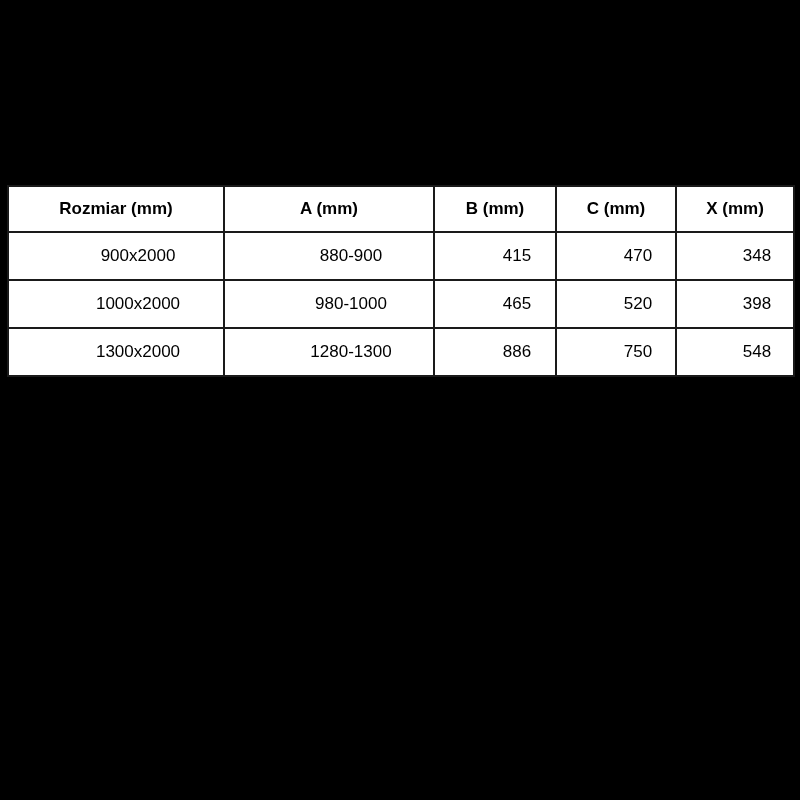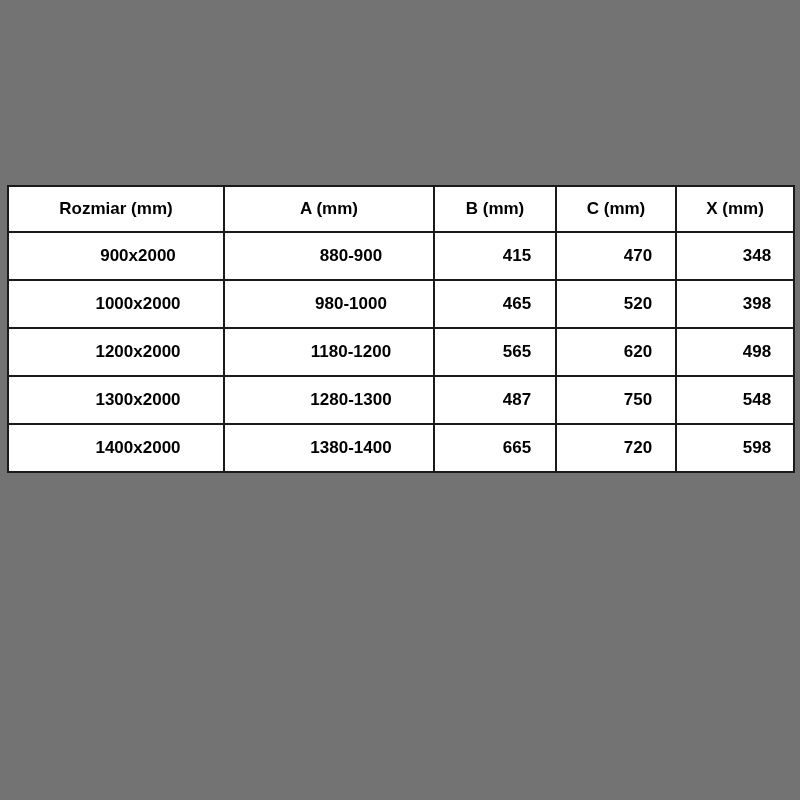--- a/index.html
+++ b/index.html
@@ -8,21 +8,21 @@
     background: #ffffff;
     width: 800px;
     height: 800px;
     overflow: hidden;
     font-family: "Liberation Sans", sans-serif;
   }
   .page {
     position: relative;
     width: 800px;
     height: 800px;
-    background: #737373;
+    background: #000000;
   }
   table.spec-table {
     position: absolute;
     left: 7px;
     top: 185px;
     width: 786px;
     border-collapse: collapse;
     table-layout: fixed;
     color: #000000;
   }
@@ -35,21 +35,21 @@
     font-size: 17px;
     background: #ffffff;
     overflow: hidden;
     white-space: nowrap;
   }
   table.spec-table th {
     font-weight: bold;
     height: 44px;
   }
   table.spec-table td {
-    font-weight: bold;
+    font-weight: normal;
     height: 46px;
     padding-left: 44px;
   }
   col.c-rozmiar { width: 216px; }
   col.c-a       { width: 210px; }
   col.c-b       { width: 122px; }
   col.c-c       { width: 120px; }
   col.c-x       { width: 118px; }
 </style>
 </head>
@@ -82,35 +82,21 @@
           <td>348</td>
         </tr>
         <tr>
           <td>1000x2000</td>
           <td>980-1000</td>
           <td>465</td>
           <td>520</td>
           <td>398</td>
         </tr>
         <tr>
-          <td>1200x2000</td>
-          <td>1180-1200</td>
-          <td>565</td>
-          <td>620</td>
-          <td>498</td>
-        </tr>
-        <tr>
           <td>1300x2000</td>
           <td>1280-1300</td>
-          <td>487</td>
+          <td>886</td>
           <td>750</td>
           <td>548</td>
-        </tr>
-        <tr>
-          <td>1400x2000</td>
-          <td>1380-1400</td>
-          <td>665</td>
-          <td>720</td>
-          <td>598</td>
         </tr>
       </tbody>
   </table>
 </div>
 
 </body></html>

